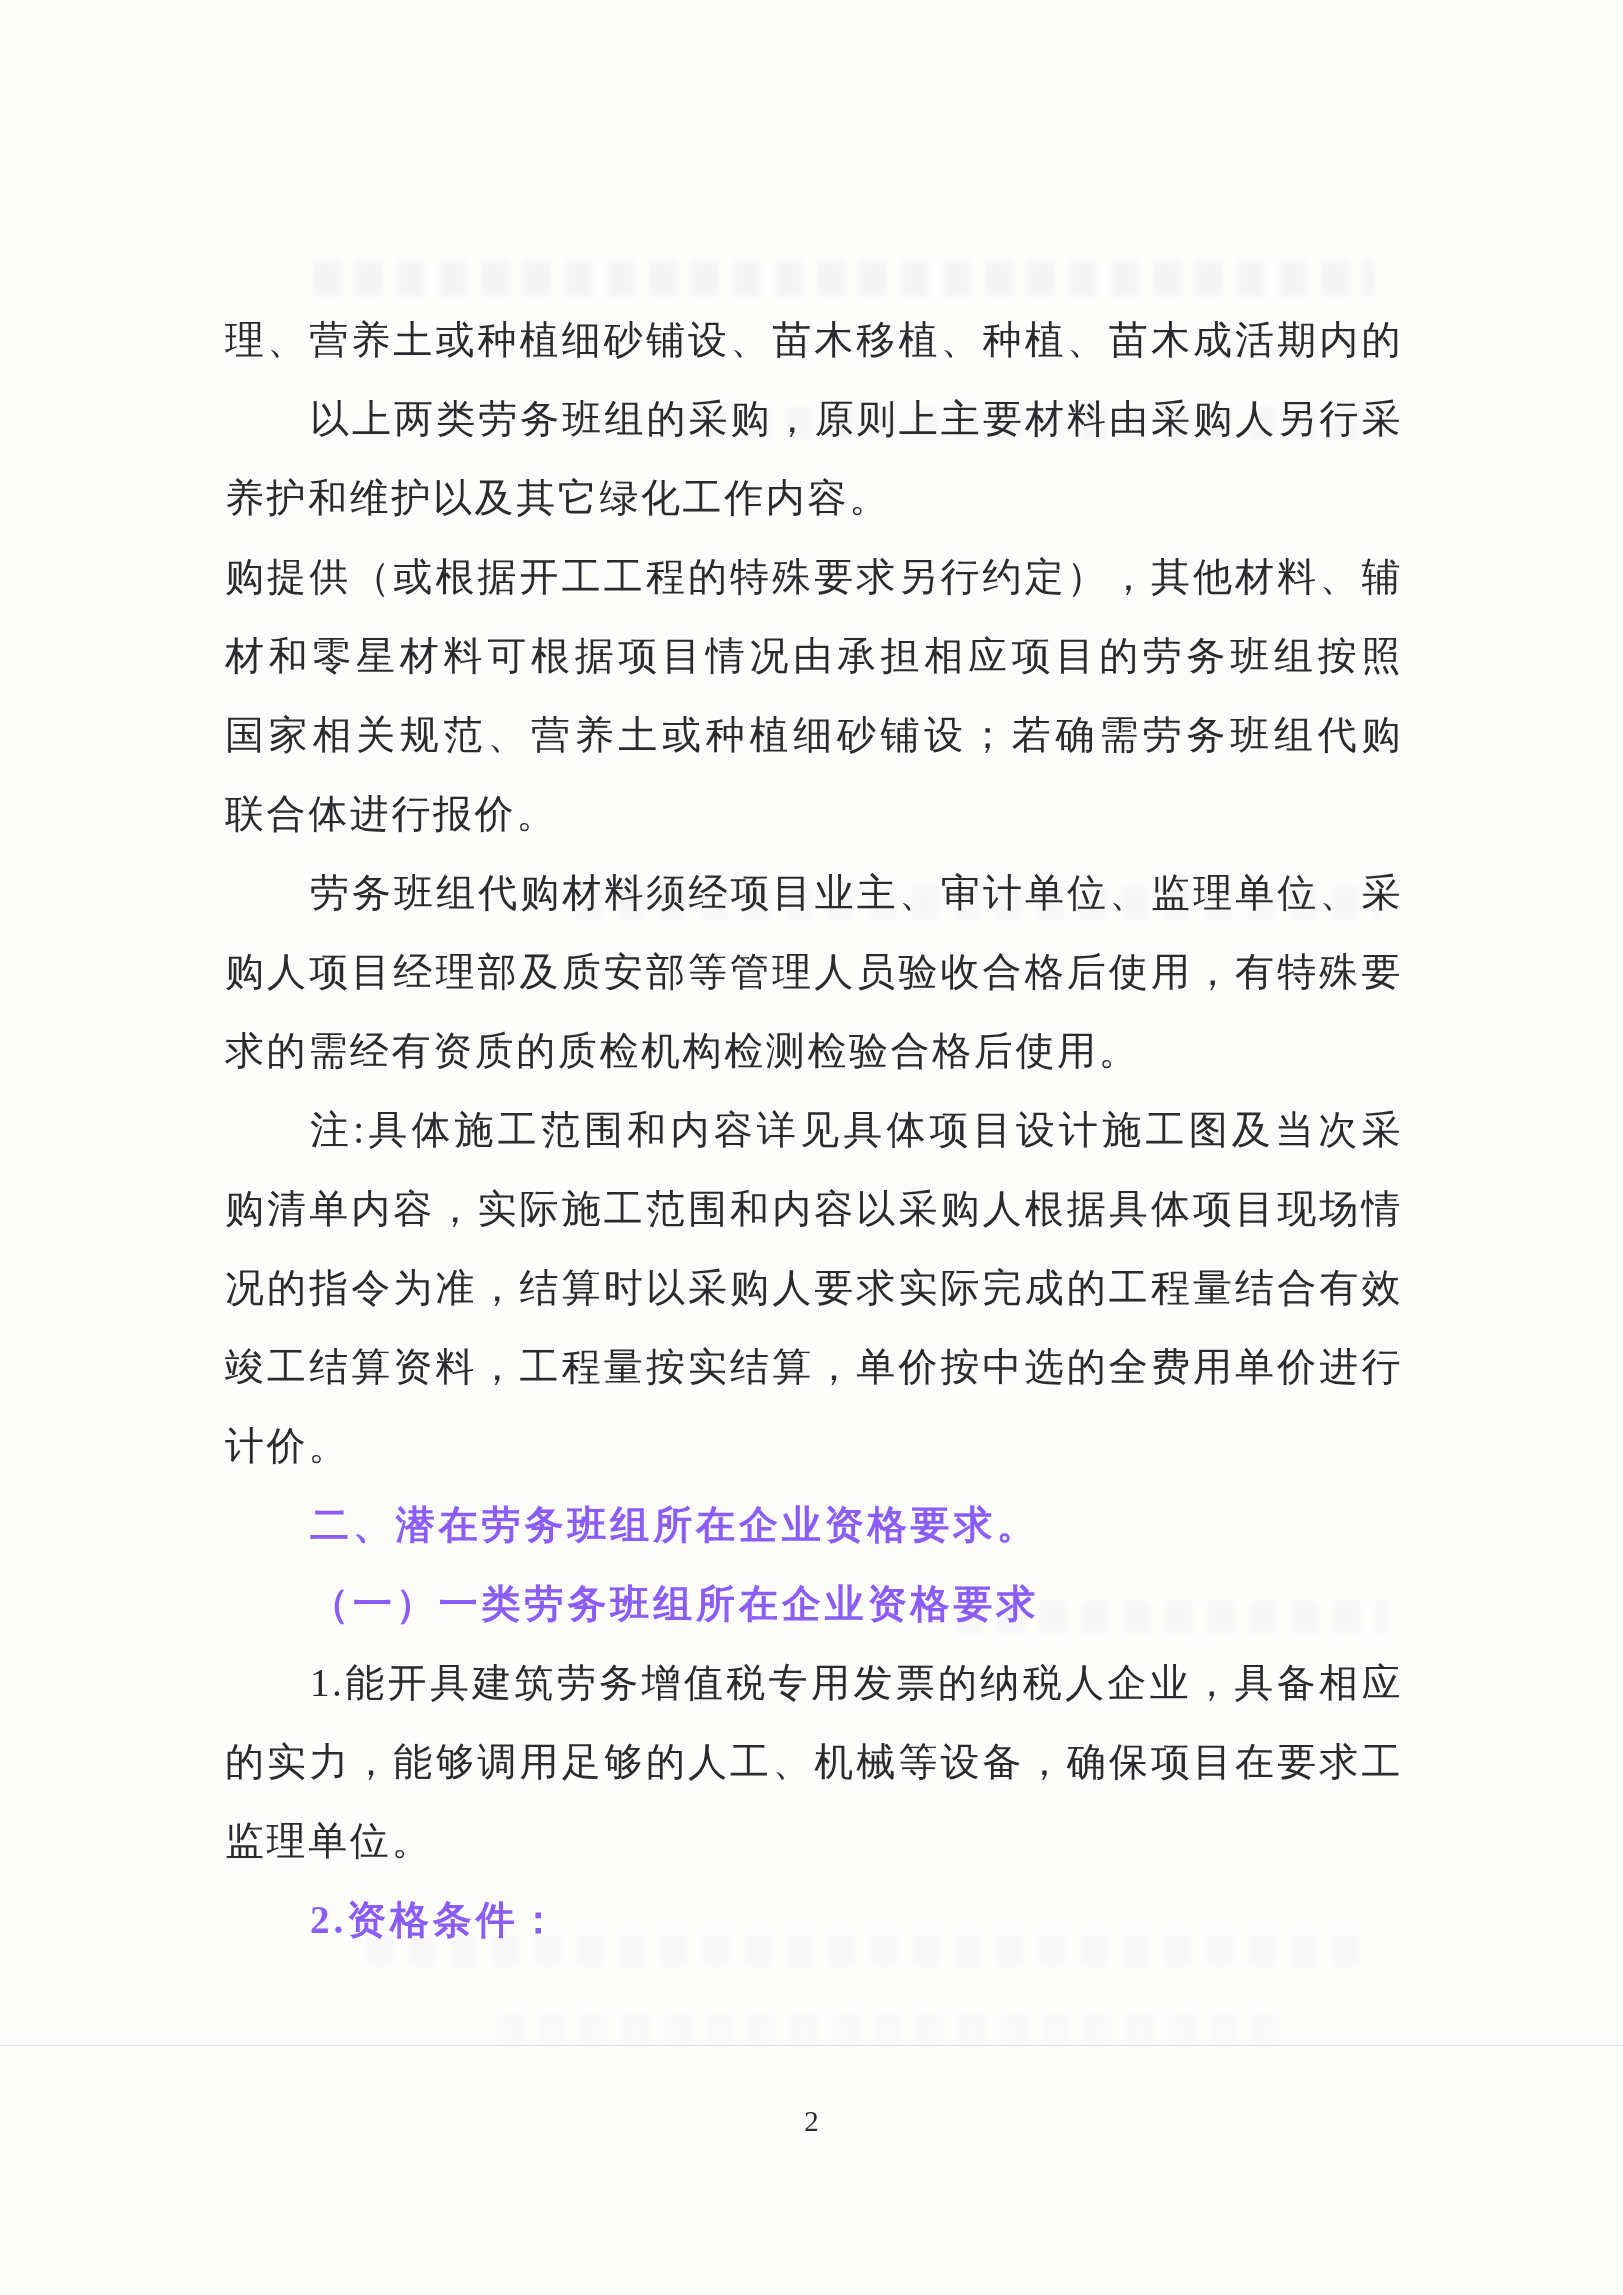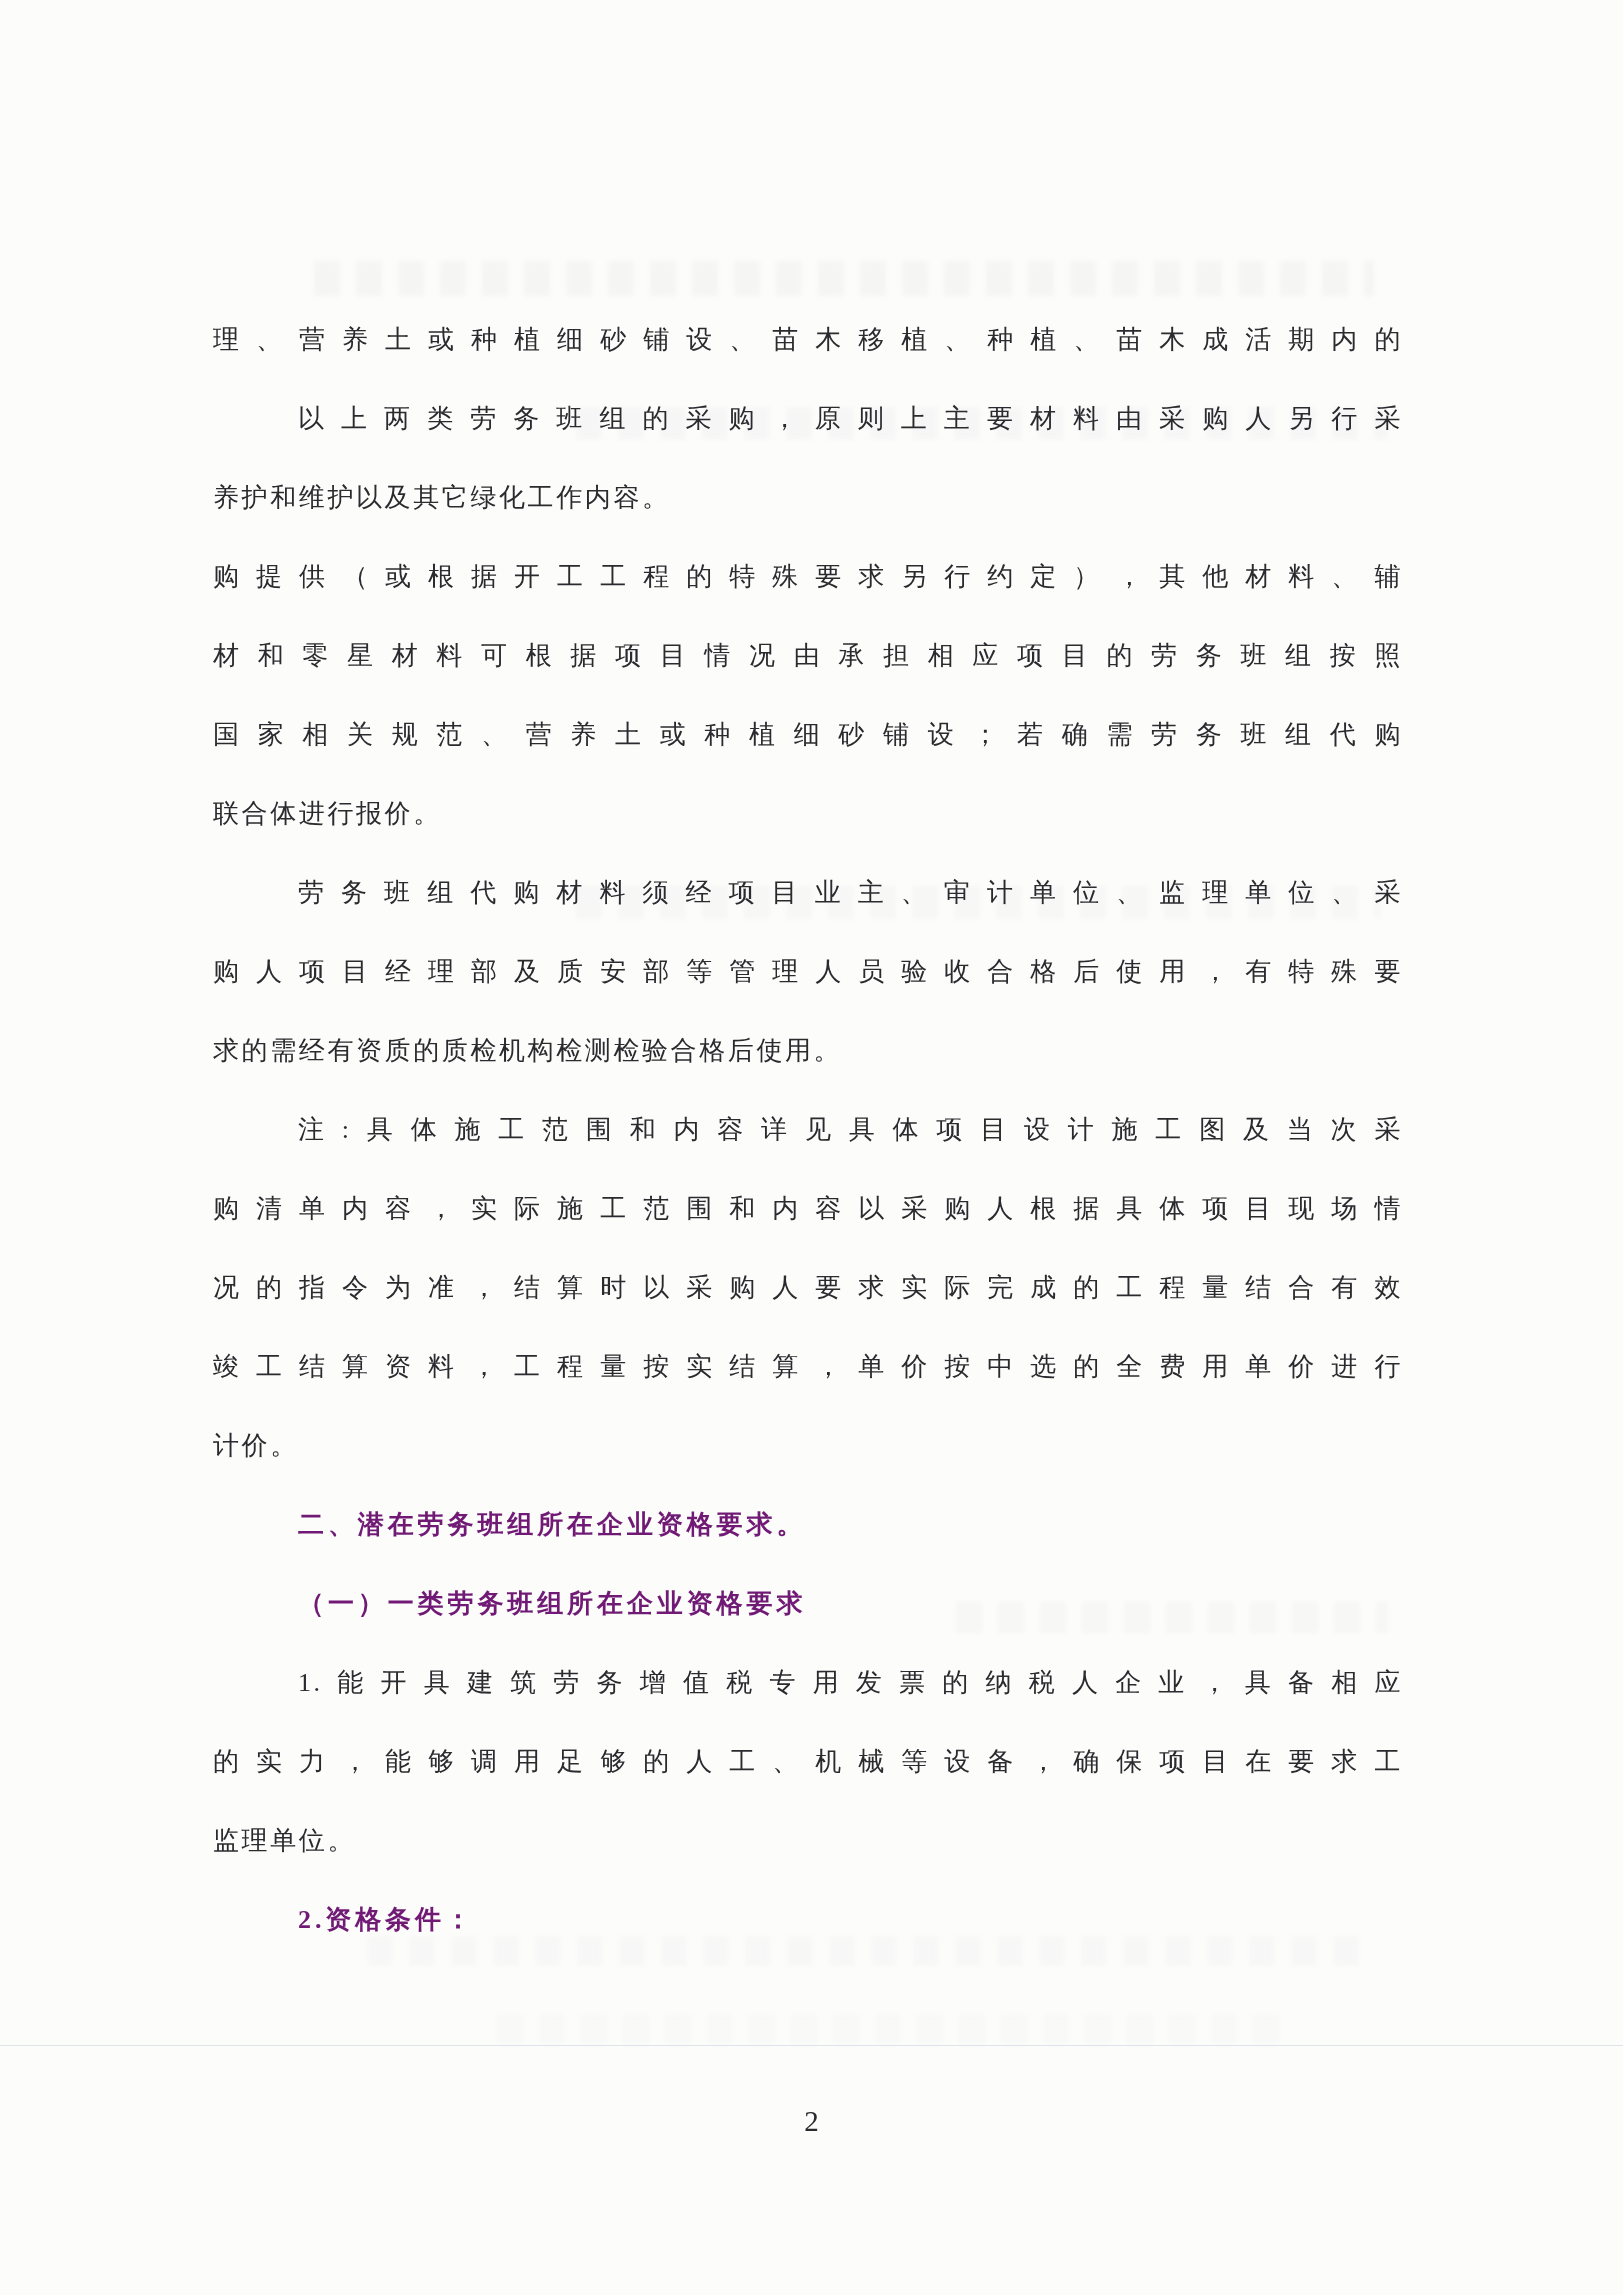--- a/index.html
+++ b/index.html
@@ -22,35 +22,36 @@
   }
   .content {
     position: absolute;
     left: 213px;
     top: 300px;
     width: 1190px;
   }
   .line {
     height: 79px;
     line-height: 79px;
-    font-size: 26px;
+    font-size: 39px;
     letter-spacing: 2.6px;
     text-align: left;
     white-space: normal;
+    margin-left: 12px;
   }
   .line.full {
     text-align: justify;
     text-align-last: justify;
   }
   .line.indent {
     text-indent: 85px;
   }
   .line.bold {
     font-weight: bold;
-    color: #701a75;
+    color: #8b5cf6;
     letter-spacing: 3.9px;
   }
   
   .smudge {
     position: absolute;
     filter: blur(2.6px);
     background: repeating-linear-gradient(90deg,
       rgba(125, 130, 142, 0.10) 0 26px,
       rgba(125, 130, 142, 0) 26px 42px);
   }

